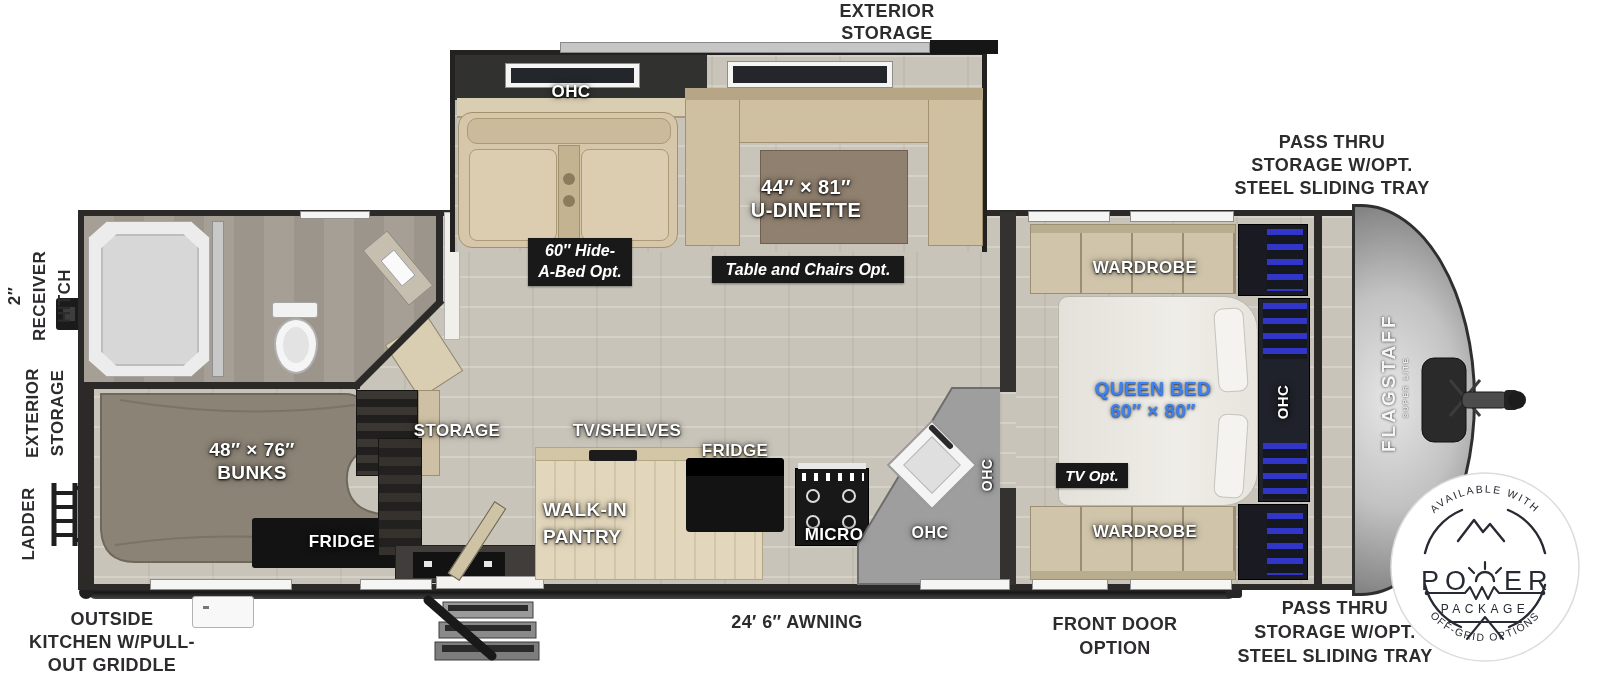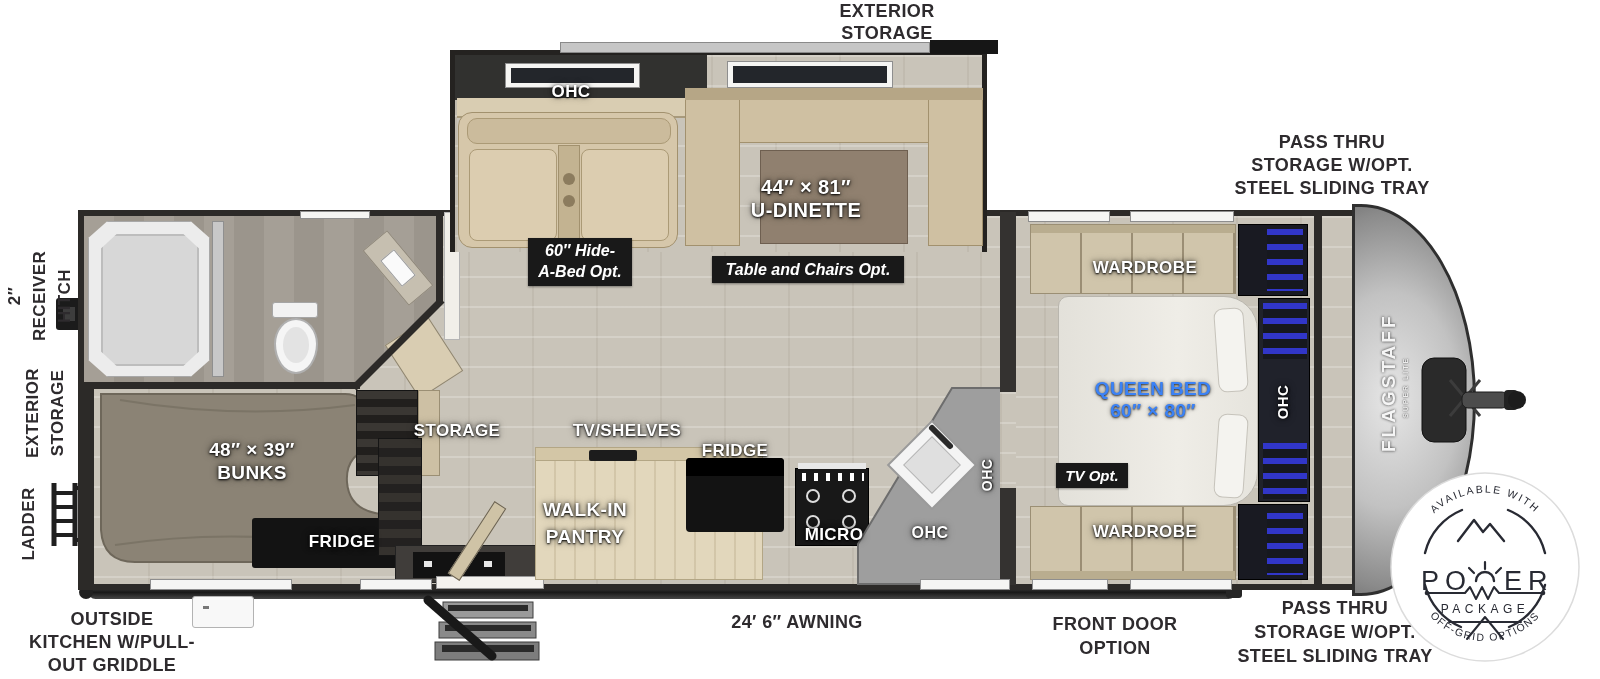--- a/index.html
+++ b/index.html
@@ -230,29 +230,29 @@
     <div>44″ × 81″</div>
     <div>U-DINETTE</div>
   </div>
   <div class="badge" style="left:528px;top:238px;width:104px;height:46px;font-size:16px;line-height:21px;padding-top:2px;">
     <div>60″ Hide-</div>
     <div>A-Bed Opt.</div>
   </div>
   <div class="badge" style="left:712px;top:256px;width:192px;height:27px;font-size:16px;line-height:27px;">Table and Chairs Opt.</div>
 
   <div class="flabel" style="left:252px;top:461px;font-size:19px;line-height:23px;">
-    <div>48″ × 39″</div>
+    <div>48″ × 76″</div>
     <div>BUNKS</div>
   </div>
   <div class="flabel" style="left:342px;top:542px;font-size:17px;">FRIDGE</div>
 
   <div class="flabel" style="left:457px;top:431px;font-size:17px;">STORAGE</div>
   <div class="flabel" style="left:627px;top:431px;font-size:17px;">TV/SHELVES</div>
   <div class="flabel" style="left:735px;top:451px;font-size:17px;">FRIDGE</div>
-  <div class="flabel" style="left:543px;top:496px;font-size:19px;line-height:27px;transform:none;text-align:center;">
+  <div class="flabel" style="left:543px;top:496px;font-size:19px;line-height:27px;transform:none;text-align:left;">
     <div>WALK-IN</div>
     <div>PANTRY</div>
   </div>
   <div class="flabel" style="left:834px;top:535px;font-size:17px;">MICRO</div>
   <div class="flabel" style="left:930px;top:533px;font-size:16px;">OHC</div>
   <div class="flabel rot" style="left:987px;top:475px;font-size:14px;">OHC</div>
 
   <div class="flabel" style="left:1145px;top:268px;font-size:17px;">WARDROBE</div>
   <div class="flabel" style="left:1153px;top:400px;font-size:19px;line-height:22px;color:#3b82f6;
               text-shadow:0 1px 2px rgba(0,0,0,.75),0 0 5px rgba(0,0,0,.45);">

